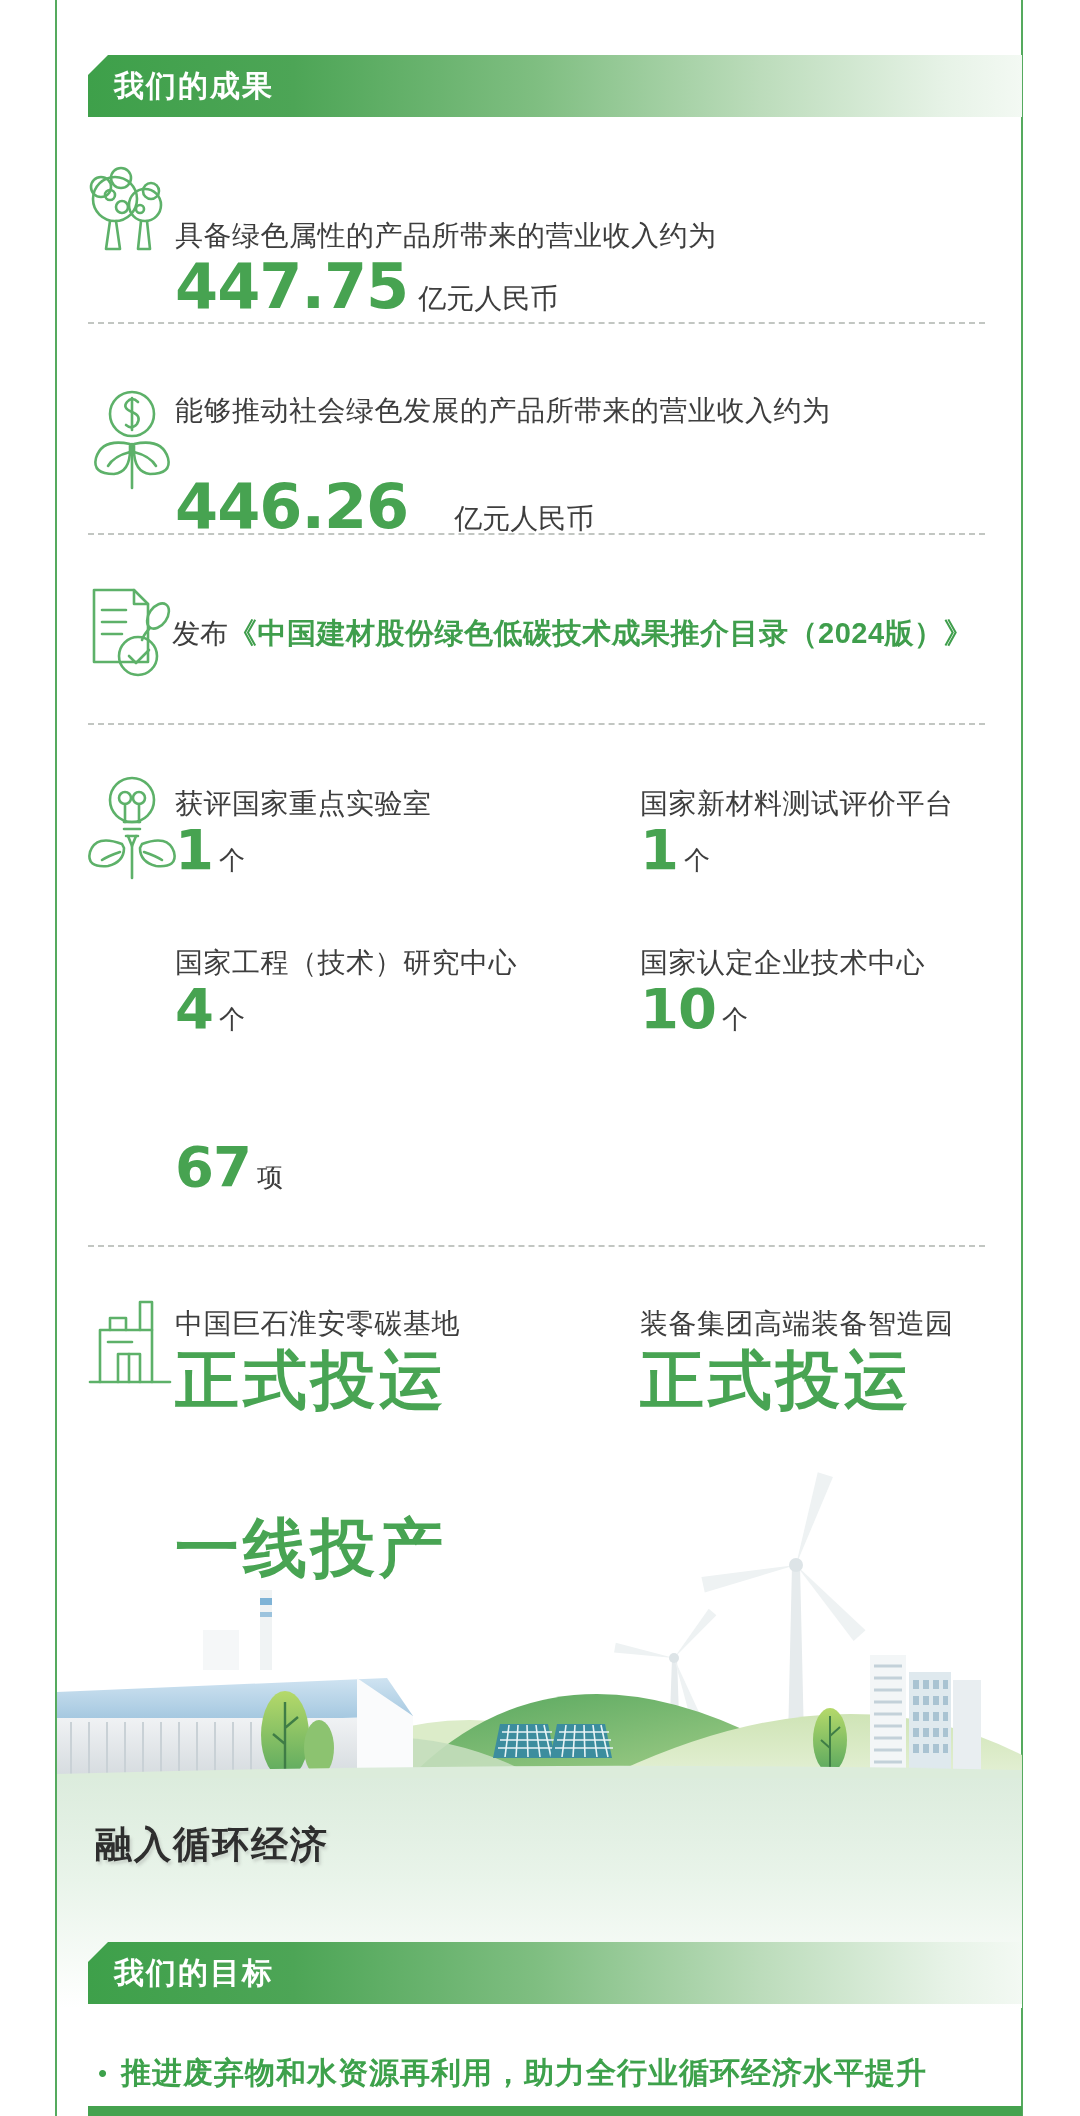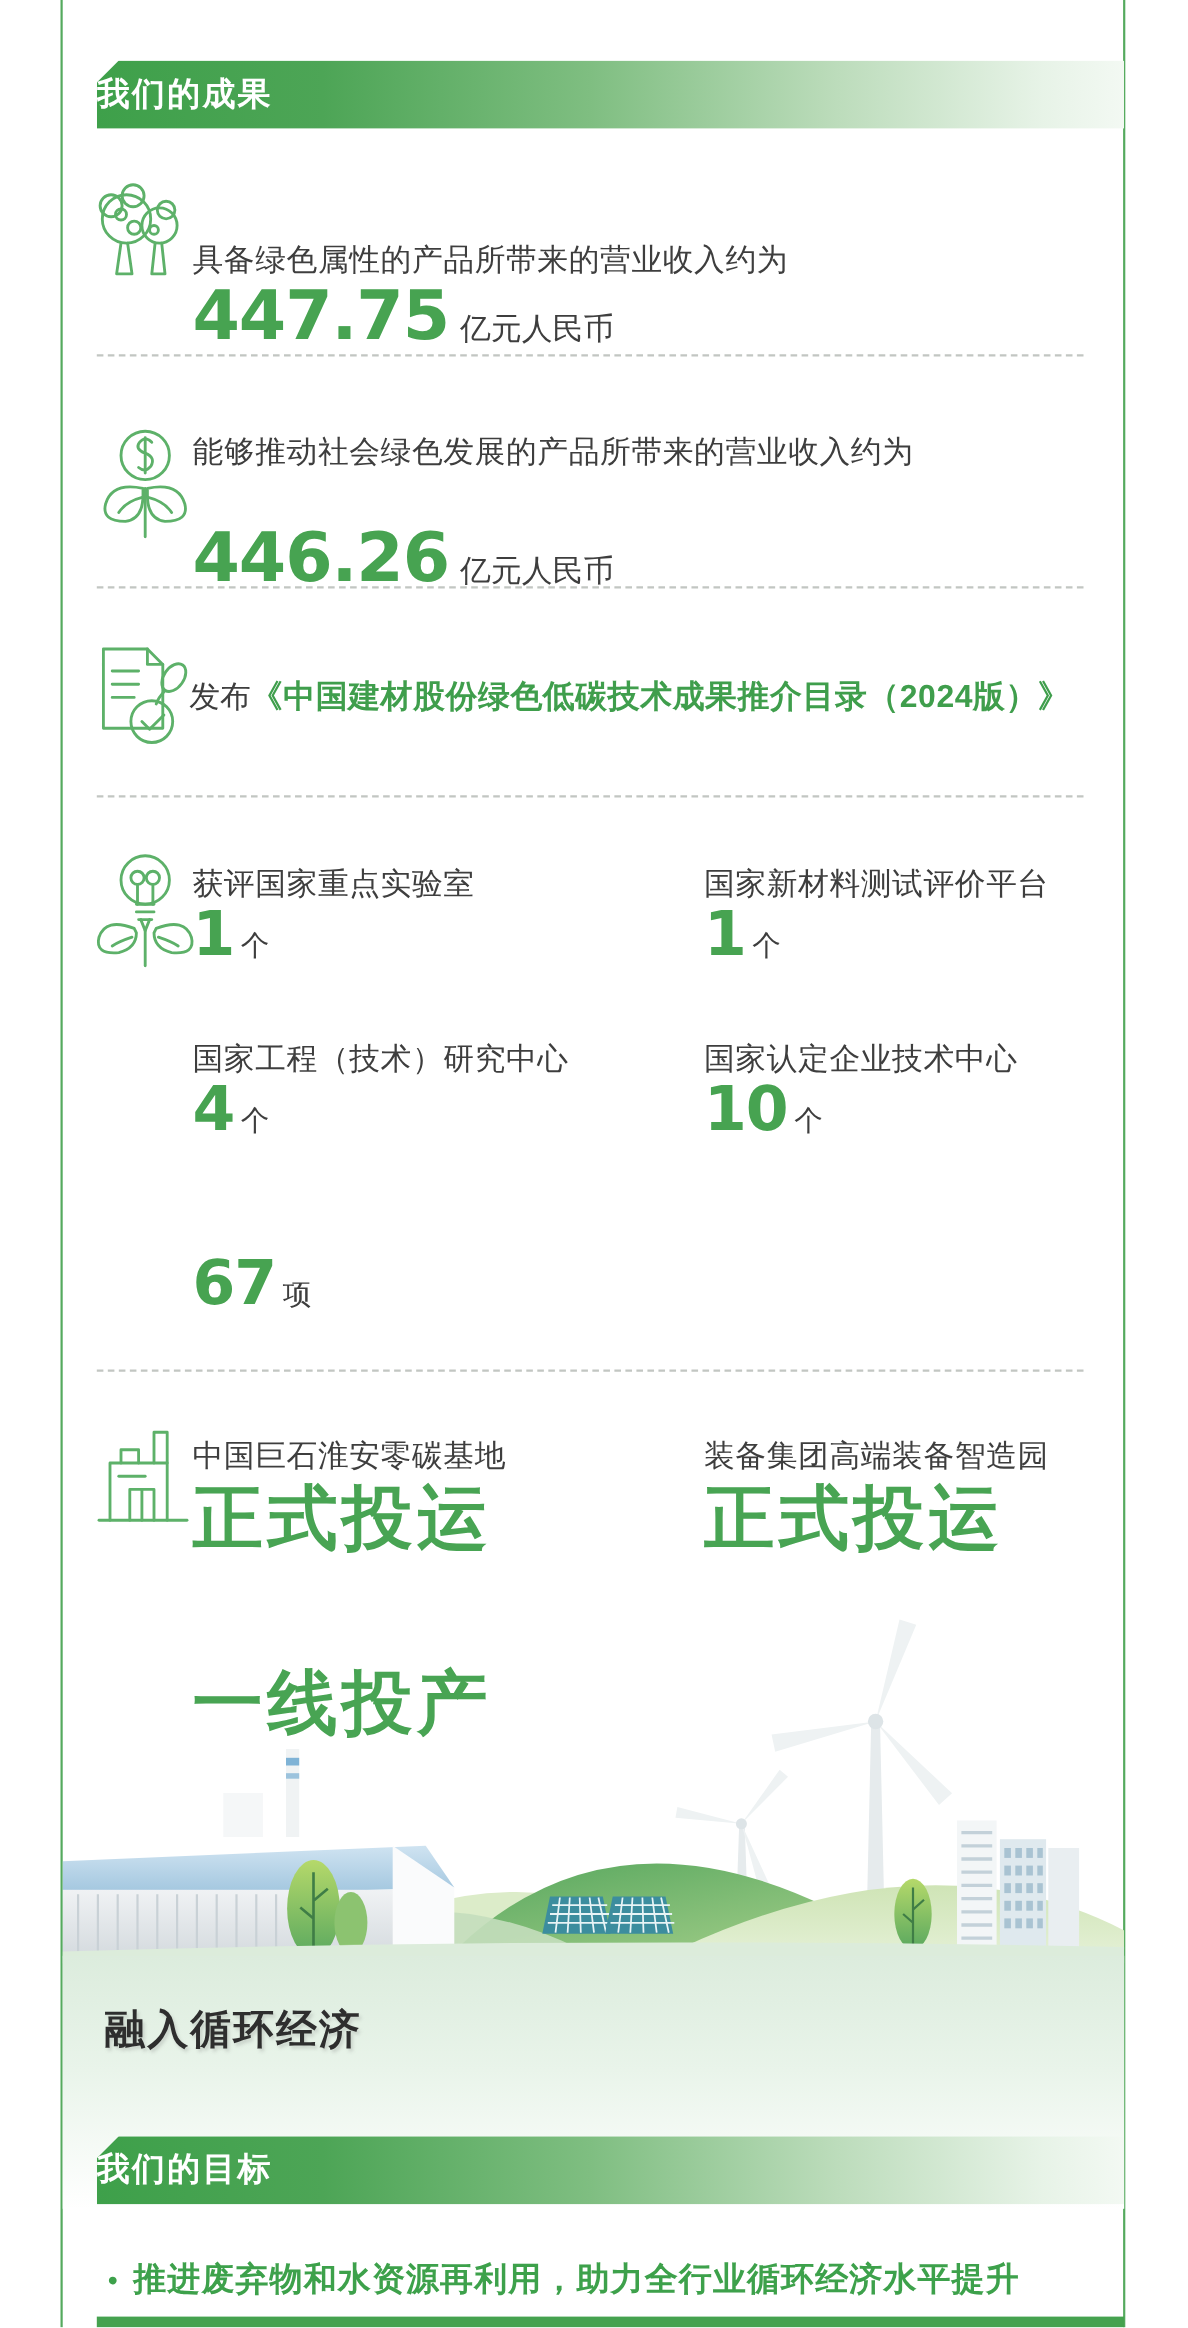--- a/index.html
+++ b/index.html
@@ -3,21 +3,21 @@
 <meta charset="utf-8">
 <style>
   html,body{margin:0;padding:0;background:#fff;}
   .page{position:relative;width:1080px;height:2116px;background:#ffffff;overflow:hidden;
         font-family:"Liberation Sans",sans-serif;color:#3e3e3e;}
   .abs{position:absolute;}
   .vline{position:absolute;top:0;width:2px;height:2116px;background:#55aa5e;}
   .band{position:absolute;left:88px;width:934px;height:62px;box-sizing:border-box;
         background:linear-gradient(90deg,#3ea04a 0%,#4da556 22%,#7fbe81 48%,#bcdcbb 72%,#e7f3e7 92%,#f3f9f3 100%);
         clip-path:polygon(20px 0,100% 0,100% 100%,0 100%,0 20px);
-        color:#ffffff;font-size:30px;font-weight:bold;line-height:62px;letter-spacing:2px;}
+        color:#ffffff;font-size:30px;font-weight:bold;line-height:62px;padding-left:26px;letter-spacing:2px;}
   .sep{position:absolute;left:88px;width:897px;height:0;border-top:2px dashed #c2c6c2;}
   .metric-label{font-size:28px;color:#3e3e3e;letter-spacing:.5px;white-space:nowrap;}
   .num-row{display:flex;align-items:baseline;white-space:nowrap;}
   .num-xl{font-family:"DejaVu Sans",sans-serif;font-weight:bold;font-size:62px;line-height:1;color:#47a351;letter-spacing:-1px;margin-top:44px;}
   .num-lg{font-family:"DejaVu Sans",sans-serif;font-weight:bold;font-size:56px;line-height:1;color:#47a351;letter-spacing:-1px;}
   .unit-lg{font-size:28px;color:#3e3e3e;margin-left:10px;margin-top:16px;}
   .unit-sm{font-size:26px;color:#3e3e3e;margin-left:6px;}
   .status-xl{font-weight:bold;font-size:64px;line-height:1;color:#48a453;letter-spacing:4px;white-space:nowrap;}
   .pub-row{display:flex;align-items:center;white-space:nowrap;}
   .pub-prefix{font-size:28px;color:#3e3e3e;}
@@ -72,21 +72,21 @@
       <path d="M48,14 Q42,8 37,14 Q32,20 42,24 Q52,28 47,36 Q42,42 36,37"></path>
       <path d="M42,10 L42,42"></path>
       <path d="M40,56 Q12,50 6,70 Q2,86 24,86 Q40,84 40,62 Z"></path>
       <path d="M44,56 Q72,50 78,70 Q82,86 60,86 Q44,84 44,62 Z"></path>
       <path d="M42,56 L42,100"></path>
       <path d="M40,64 Q24,68 18,78"></path>
       <path d="M44,64 Q60,68 66,78"></path>
     </svg>
   </div>
   <div class="abs metric-label" style="left:175px;top:392px;">能够推动社会绿色发展的产品所带来的营业收入约为</div>
-  <div class="abs num-row" style="left:175px;top:432px;">
+  <div class="abs num-row" style="left:175px;top:432px;gap:36px;">
     <span class="num-xl">446.26</span>
     <span class="unit-lg">亿元人民币</span>
   </div>
 
   <div class="sep" style="top:533px;"></div>
 
   <div class="abs" style="left:86px;top:584px;">
     <svg width="92" height="102" viewBox="0 0 92 102" fill="none" stroke="#5db169" stroke-width="2.6" stroke-linecap="round" stroke-linejoin="round">
       <path d="M8,6 h40 l14,14 v58 h-54 z"></path>
       <path d="M48,6 v14 h14"></path>

